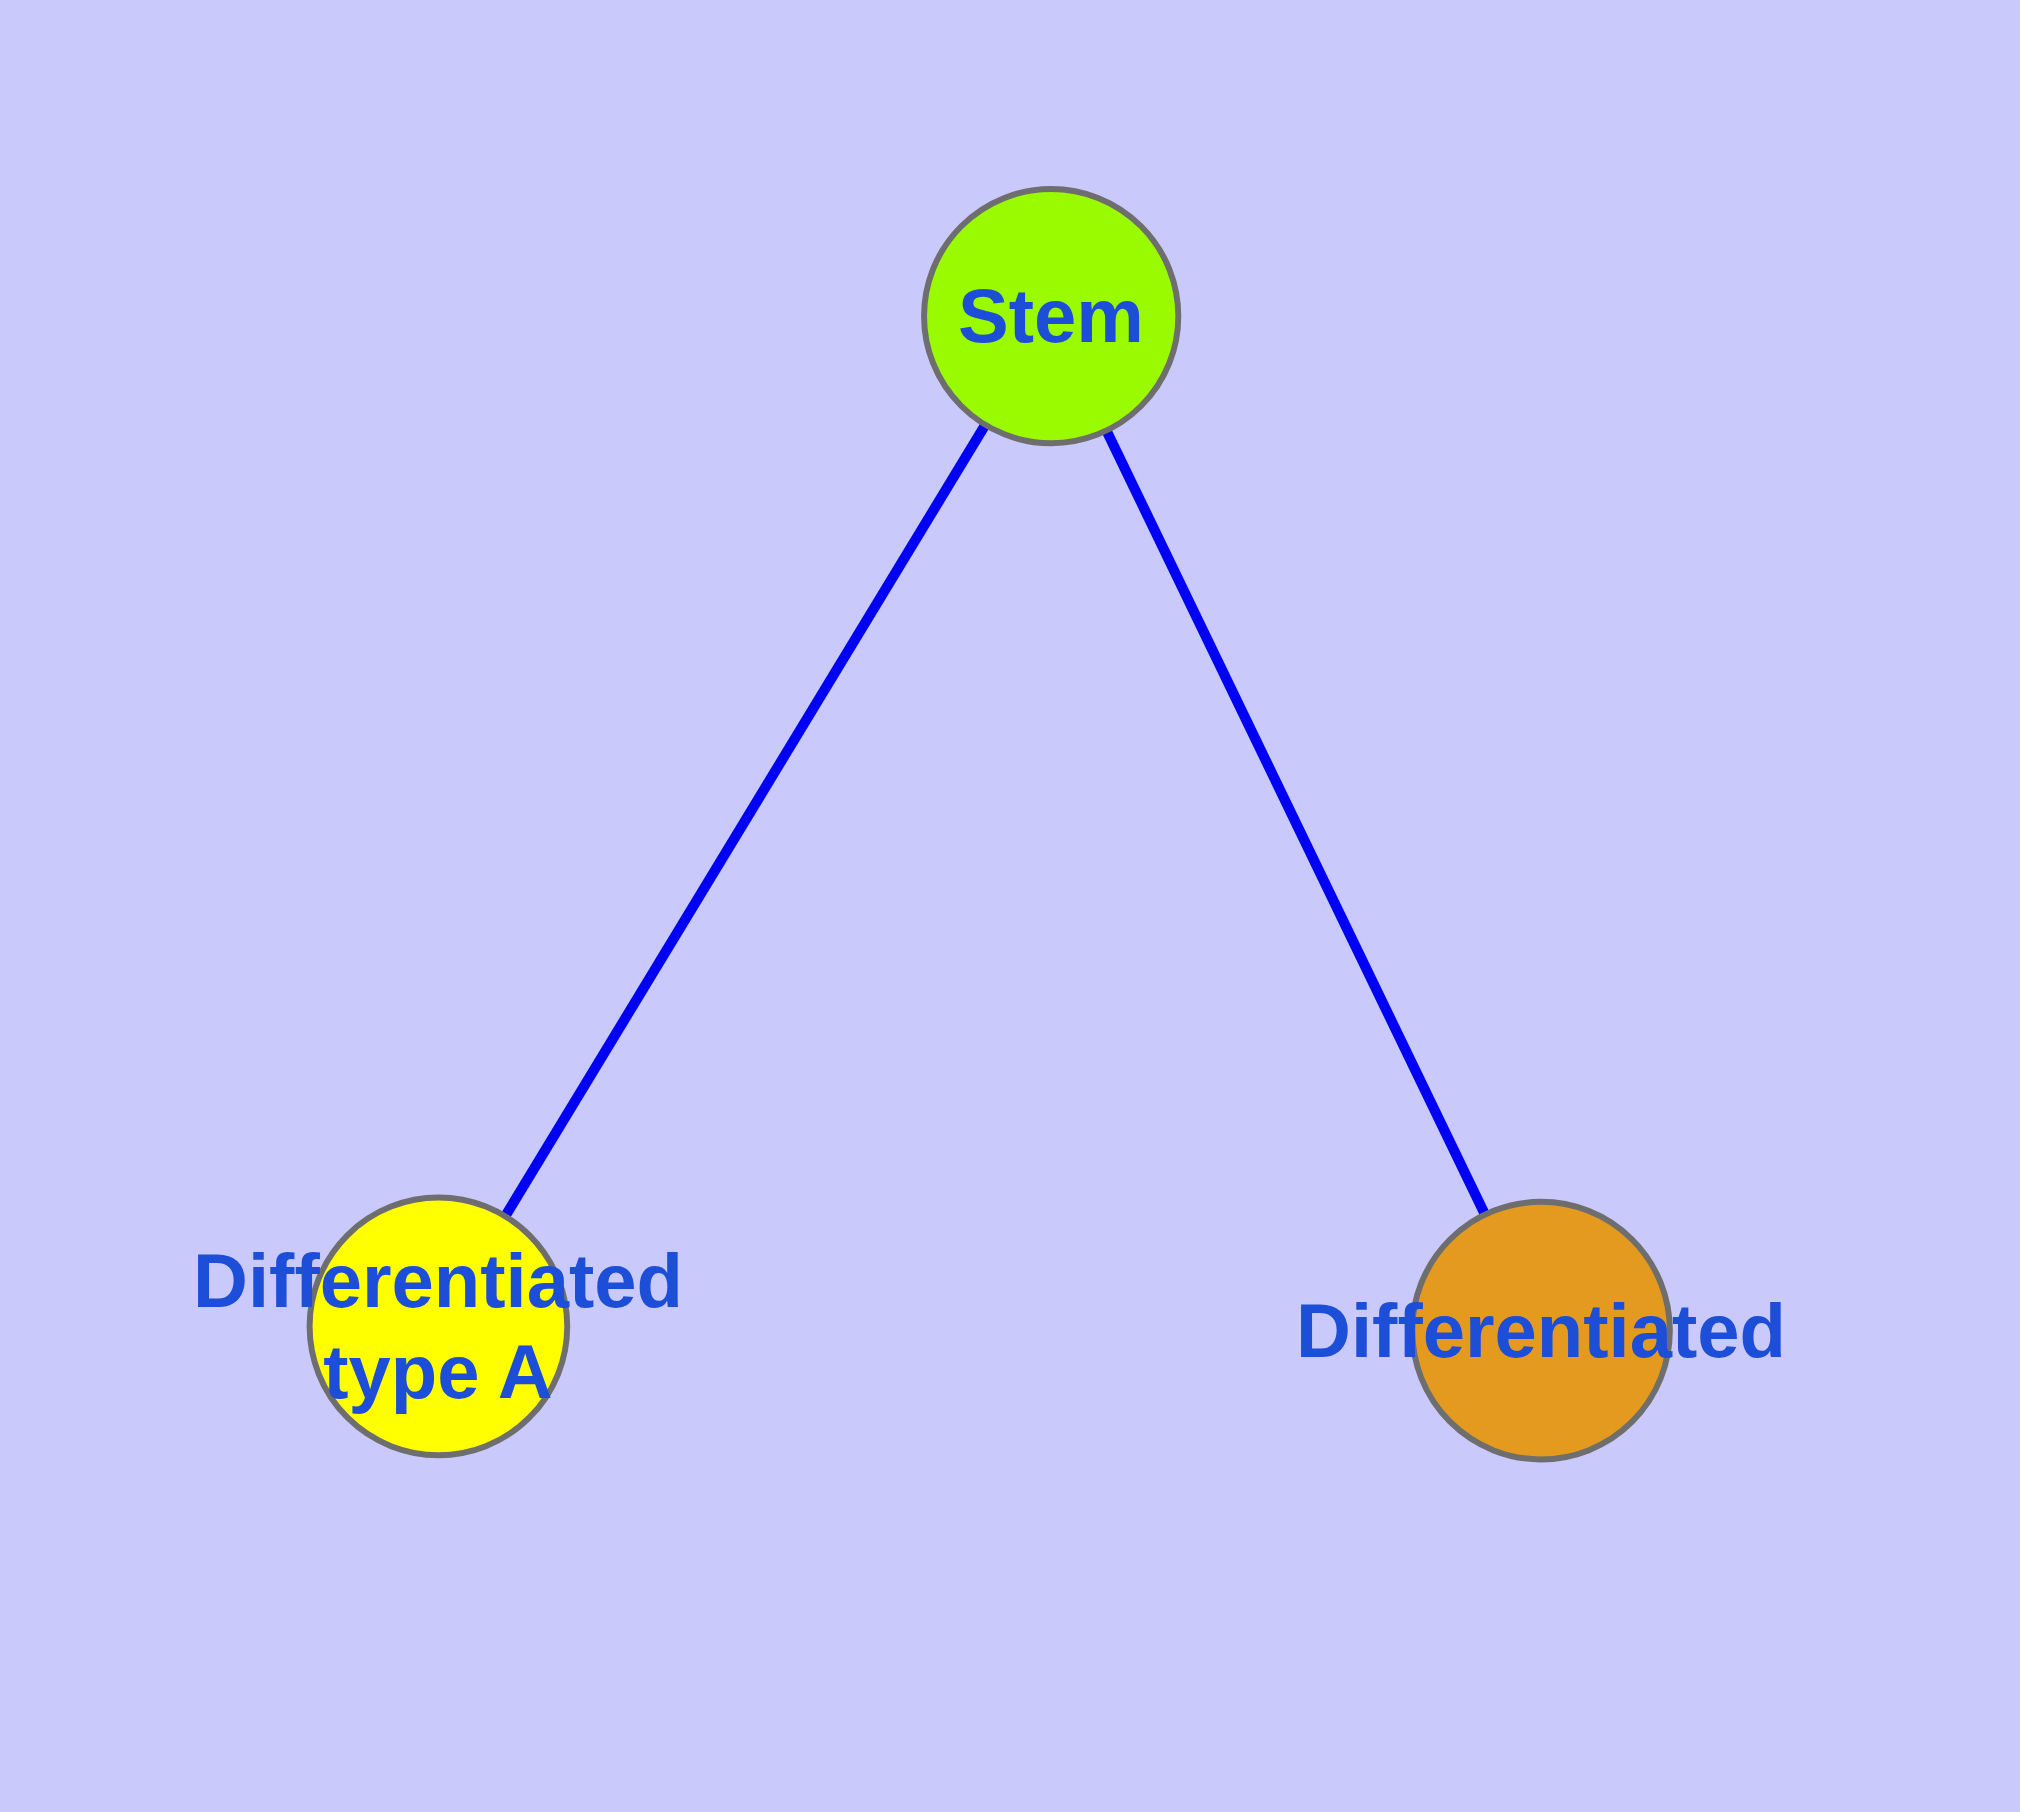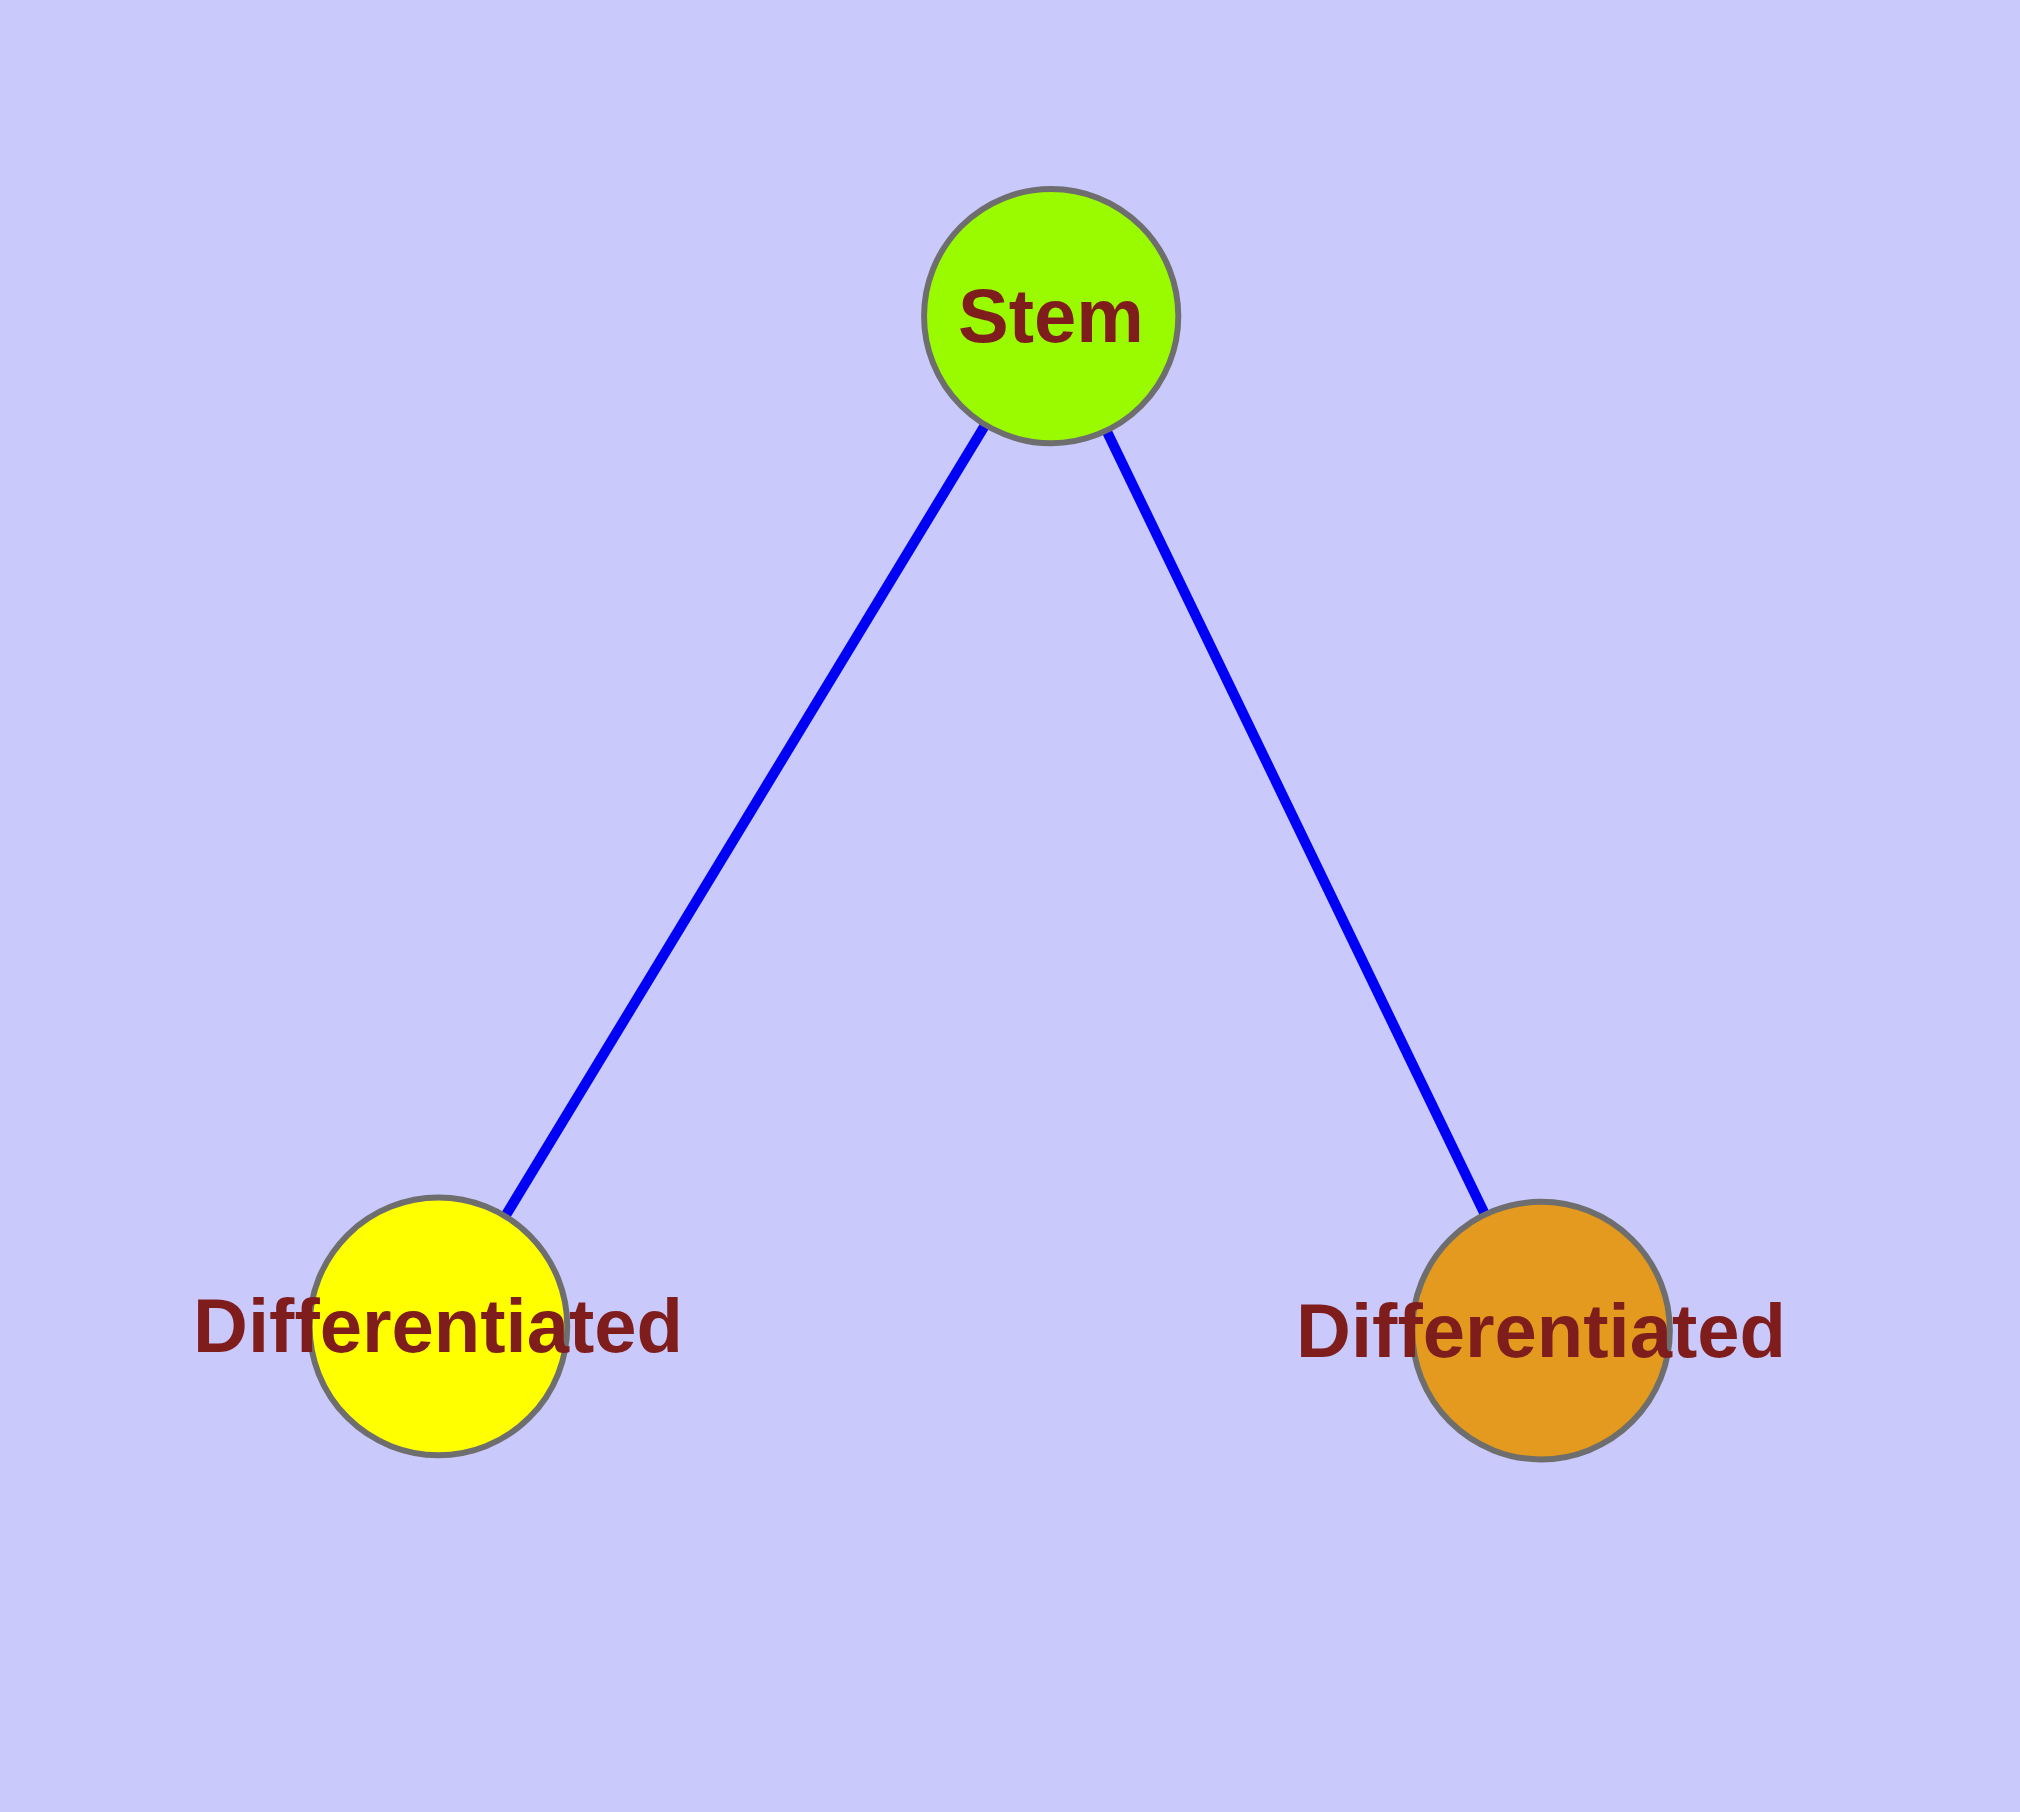--- a/index.html
+++ b/index.html
@@ -26,21 +26,21 @@
       stroke-width: 12px;
       stroke-linecap: butt;
       fill: none;
     }
     .node {
       stroke-width: 7px;
     }
     .node-label {
       position: absolute;
       transform: translate(-50%, -50%);
-      color: #7f1d1d;
+      color: #1d4ed8;
       font-size: 76px;
       font-weight: bold;
       line-height: 1.2;
       text-align: center;
       white-space: nowrap;
     }
     .node-label .line {
       display: block;
     }
   </style>
@@ -58,20 +58,21 @@
     <circle class="node" cx="517" cy="1565" r="152" fill="#FFFF00" stroke="#6E6E6E"></circle>
     <circle class="node" cx="1818" cy="1570" r="152" fill="#E39A1E" stroke="#6E6E6E"></circle>
   </svg>
 
   <div class="node-label" style="left:1051px; top:316px;">
     <span class="line">Stem</span>
   </div>
 
   <div class="node-label" style="left:438px; top:1326px;">
     <span class="line">Differentiated</span>
+    <span class="line">type A</span>
   </div>
 
   <div class="node-label" style="left:1541px; top:1331px;">
     <span class="line">Differentiated</span>
   </div>
 
 </div>
 
 
 </body></html>

